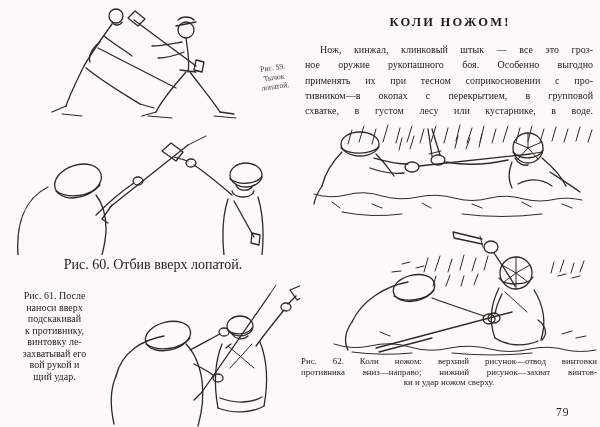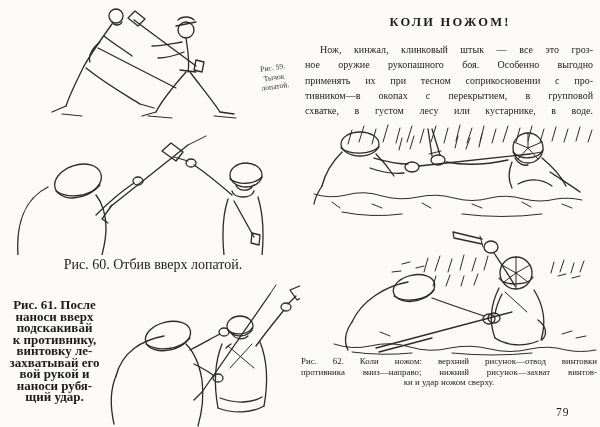--- a/index.html
+++ b/index.html
@@ -17,22 +17,22 @@
   }
   .para{left:305px;top:42px;width:288px;font-size:10px;line-height:15.3px;font-family:Liberation Serif, serif;}
   .p-line{text-align:justify;text-align-last:justify;}
   .p-first{text-indent:15px;}
   .cap59{
     left:245px;top:63px;width:58px;font-size:7.6px;line-height:9.6px;
     text-align:center;transform:rotate(-8deg);color:#3a3733;
   }
   .cap60{left:18px;top:257px;width:270px;text-align:center;font-size:14px;}
   .cap61{
-    left:3px;top:299px;width:103px;font-size:13px;line-height:11.5px;
-    text-align:center;font-weight:bold;
+    left:3px;top:290px;width:103px;font-size:10px;line-height:11.5px;
+    text-align:center;font-weight:normal;
   }
   .cap62{left:301px;top:356px;width:296px;font-size:8.9px;line-height:10.5px;}
   .c-just{text-align:justify;text-align-last:justify;}
   .c-center{text-align:center;}
   .pagenum{left:556px;top:390px;font-size:11.5px;letter-spacing:1px;margin-top:16px;}
 </style>
 </head>
 <body>
 
 <div class="page">
@@ -111,21 +111,20 @@
   <div class="abs cap60">Рис. 60. Отбив вверх лопатой.</div>
 
   <div class="abs cap61">
     <div>Рис. 61. После</div>
     <div>наноси вверх</div>
     <div>подскакивай</div>
     <div>к противнику,</div>
     <div>винтовку ле-</div>
     <div>захватывай его</div>
     <div>вой рукой и</div>
-    <div>наноси рубя-</div>
     <div>щий удар.</div>
   </div>
 
   <div class="abs" style="left:102px;top:280px;width:198px;height:147px;">
     <svg width="198" height="147" viewBox="0 0 198 147">
       <g class="ink">
 
         <ellipse cx="66" cy="56" rx="23" ry="14" transform="rotate(-14 66 56)"></ellipse>
         <path d="M44,64 C56,72 78,70 88,58"></path>
         <path d="M14,96 C20,72 40,60 62,56"></path>

